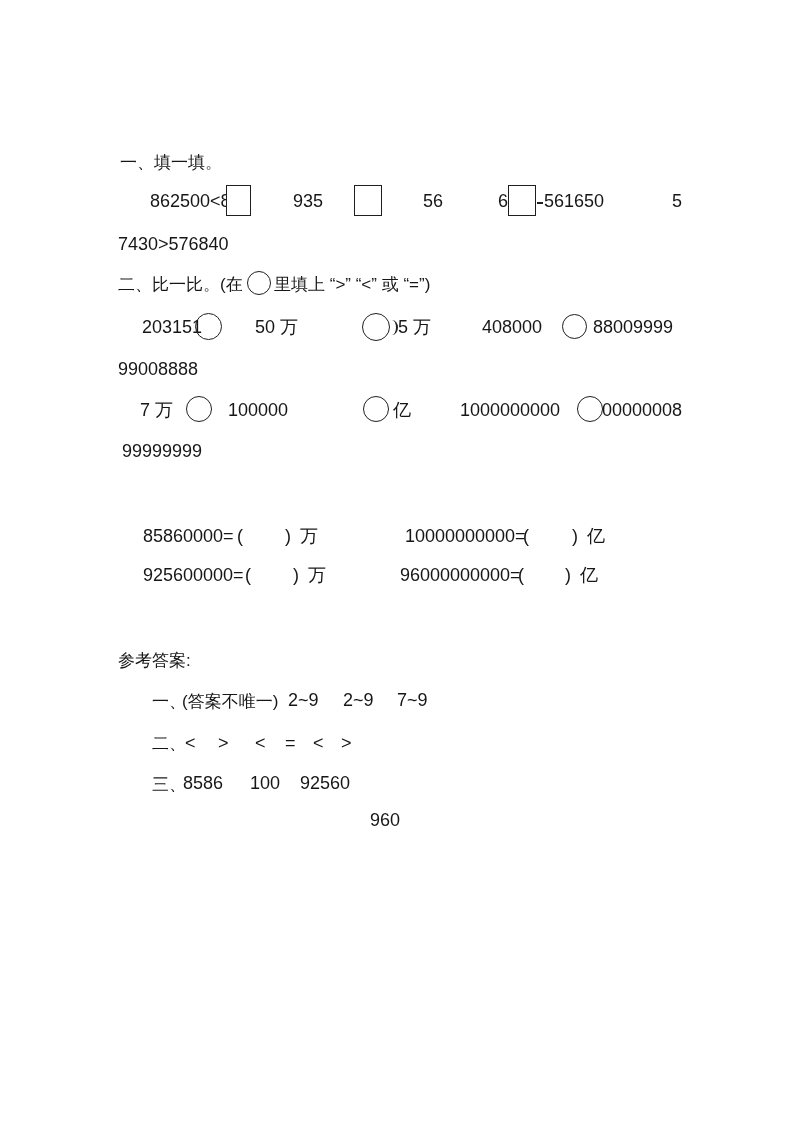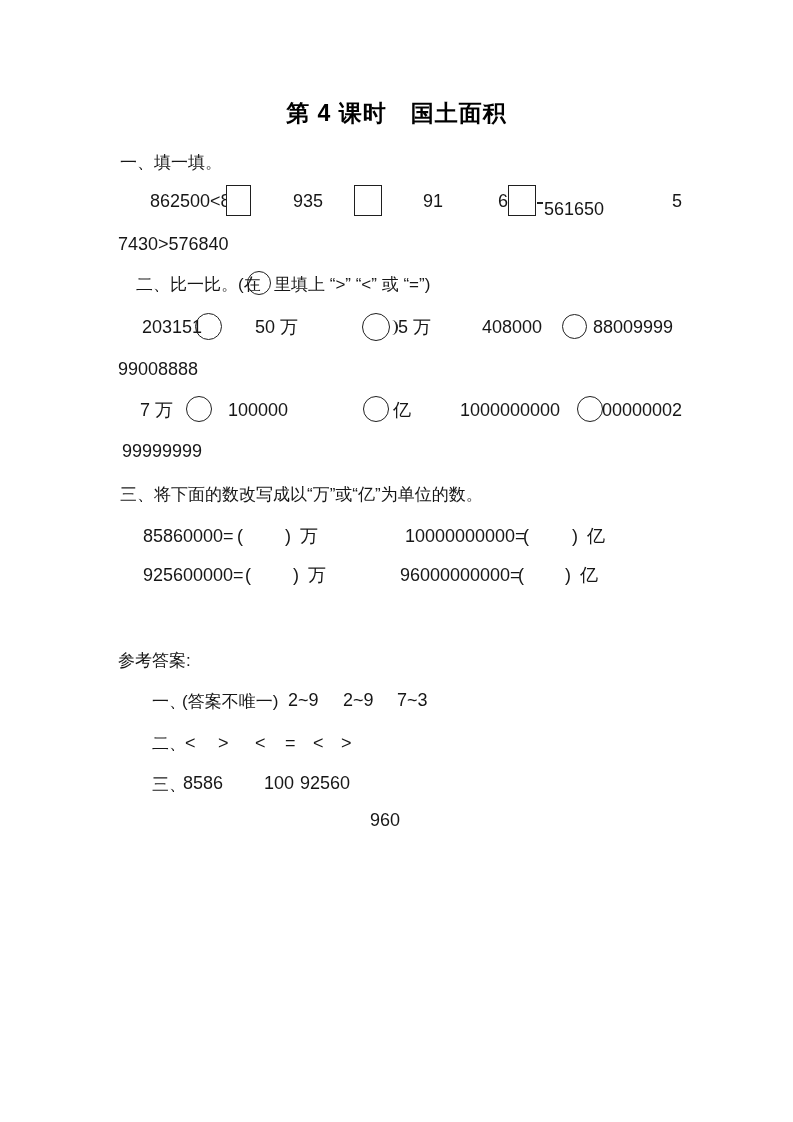--- a/index.html
+++ b/index.html
@@ -32,37 +32,36 @@
     position:absolute;width:8px;height:15px;
     border-right:2px solid #1f1f1f;
     border-radius:0 8px 8px 0 / 0 10px 10px 0;
   }
 </style>
 </head>
 <body>
 
 <div class="page">
 
-  <div class="title">第 4 课时　国土面积</div>
 
   <span class="tk cjk" style="left:120px;top:152px">一、填一填。</span>
 
   <span class="tk" style="left:150px;top:191px">862500&lt;8</span>
   <div class="box" style="left:226px;top:185px;width:25px;height:31px"></div>
   <span class="tk" style="left:293px;top:191px">935</span>
   <div class="box" style="left:354px;top:185px;width:28px;height:31px"></div>
-  <span class="tk" style="left:423px;top:191px">91</span>
+  <span class="tk" style="left:423px;top:191px">56</span>
   <span class="tk" style="left:498px;top:191px">6</span>
   <div class="box" style="left:508px;top:185px;width:28px;height:31px"></div>
   <div class="dash" style="left:537px;top:202px"></div>
-  <span class="tk" style="left:544px;top:199px">561650</span>
+  <span class="tk" style="left:544px;top:191px">561650</span>
   <span class="tk" style="left:672px;top:191px">5</span>
   <span class="tk" style="left:118px;top:234px">7430&gt;576840</span>
 
-  <span class="tk cjk" style="left:136px;top:274px">二、比一比。(在</span>
+  <span class="tk cjk" style="left:118px;top:274px">二、比一比。(在</span>
   <div class="circ" style="left:247px;top:271px;width:24px;height:24px"></div>
   <span class="tk cjk" style="left:274px;top:274px">里填上 “&gt;” “&lt;” 或 “=”)</span>
 
   <span class="tk" style="left:142px;top:317px">203151</span>
   <div class="circ" style="left:195px;top:313px;width:27px;height:27px"></div>
   <span class="tk" style="left:255px;top:317px">50 万</span>
   <div class="circ" style="left:362px;top:313px;width:28px;height:28px"></div>
   <div class="arc" style="left:388px;top:320px"></div>
   <span class="tk" style="left:398px;top:317px">5 万</span>
   <span class="tk" style="left:482px;top:317px">408000</span>
@@ -70,24 +69,23 @@
   <span class="tk" style="left:593px;top:317px">88009999</span>
   <span class="tk" style="left:118px;top:359px">99008888</span>
 
   <span class="tk" style="left:140px;top:400px">7 万</span>
   <div class="circ" style="left:186px;top:396px;width:26px;height:26px"></div>
   <span class="tk" style="left:228px;top:400px">100000</span>
   <div class="circ" style="left:363px;top:396px;width:26px;height:26px"></div>
   <span class="tk" style="left:393px;top:400px">亿</span>
   <span class="tk" style="left:460px;top:400px">1000000000</span>
   <div class="circ" style="left:577px;top:396px;width:26px;height:26px"></div>
-  <span class="tk" style="left:602px;top:400px">00000002</span>
+  <span class="tk" style="left:602px;top:400px">00000008</span>
   <span class="tk" style="left:122px;top:441px">99999999</span>
 
-  <span class="tk cjk" style="left:120px;top:484px">三、将下面的数改写成以“万”或“亿”为单位的数。</span>
 
   <span class="tk" style="left:143px;top:526px">85860000=</span>
   <span class="tk" style="left:237px;top:526px">(</span>
   <span class="tk" style="left:285px;top:526px">)</span>
   <span class="tk" style="left:300px;top:526px">万</span>
   <span class="tk" style="left:405px;top:526px">10000000000=</span>
   <span class="tk" style="left:523px;top:526px">(</span>
   <span class="tk" style="left:572px;top:526px">)</span>
   <span class="tk" style="left:587px;top:526px">亿</span>
 
@@ -99,29 +97,29 @@
   <span class="tk" style="left:518px;top:565px">(</span>
   <span class="tk" style="left:565px;top:565px">)</span>
   <span class="tk" style="left:580px;top:565px">亿</span>
 
   <span class="tk cjk" style="left:118px;top:650px">参考答案:</span>
 
   <span class="tk cjk" style="left:152px;top:691px">一、</span>
   <span class="tk cjk" style="left:182px;top:691px">(答案不唯一)</span>
   <span class="tk" style="left:288px;top:690px">2~9</span>
   <span class="tk" style="left:343px;top:690px">2~9</span>
-  <span class="tk" style="left:397px;top:690px">7~3</span>
+  <span class="tk" style="left:397px;top:690px">7~9</span>
 
   <span class="tk cjk" style="left:152px;top:733px">二、</span>
   <span class="tk" style="left:185px;top:733px">&lt;</span>
   <span class="tk" style="left:218px;top:733px">&gt;</span>
   <span class="tk" style="left:255px;top:733px">&lt;</span>
   <span class="tk" style="left:285px;top:733px">=</span>
   <span class="tk" style="left:313px;top:733px">&lt;</span>
   <span class="tk" style="left:341px;top:733px">&gt;</span>
 
   <span class="tk cjk" style="left:152px;top:774px">三、</span>
   <span class="tk" style="left:183px;top:773px">8586</span>
-  <span class="tk" style="left:264px;top:773px">100</span>
+  <span class="tk" style="left:250px;top:773px">100</span>
   <span class="tk" style="left:300px;top:773px">92560</span>
   <span class="tk" style="left:370px;top:810px">960</span>
 
 </div>
 
 </body></html>

